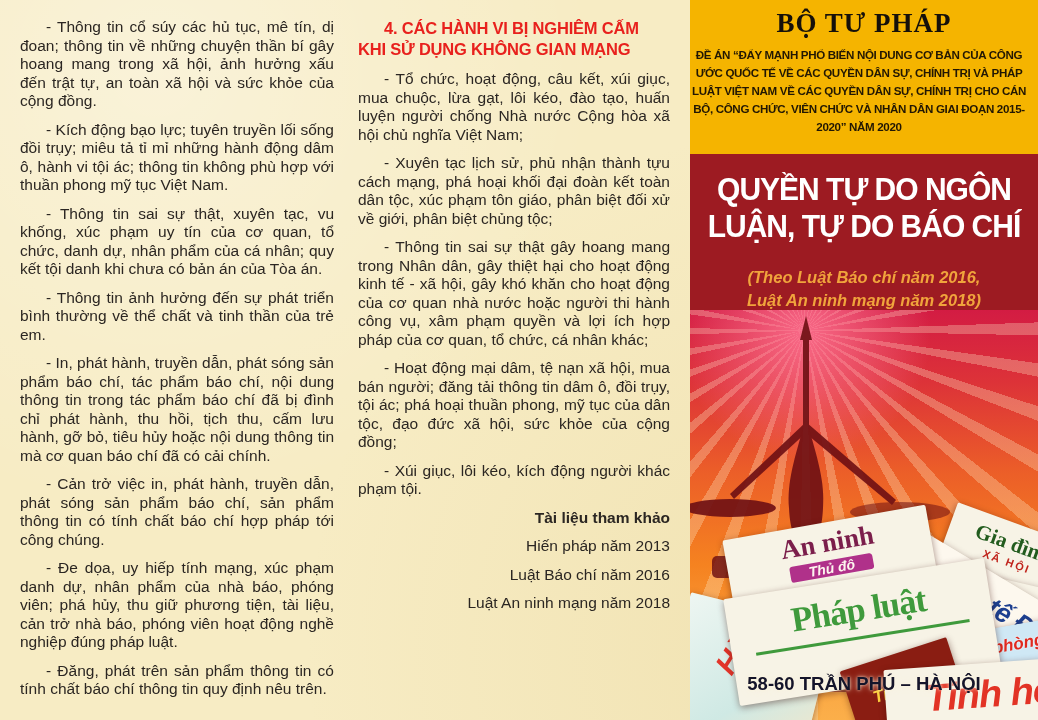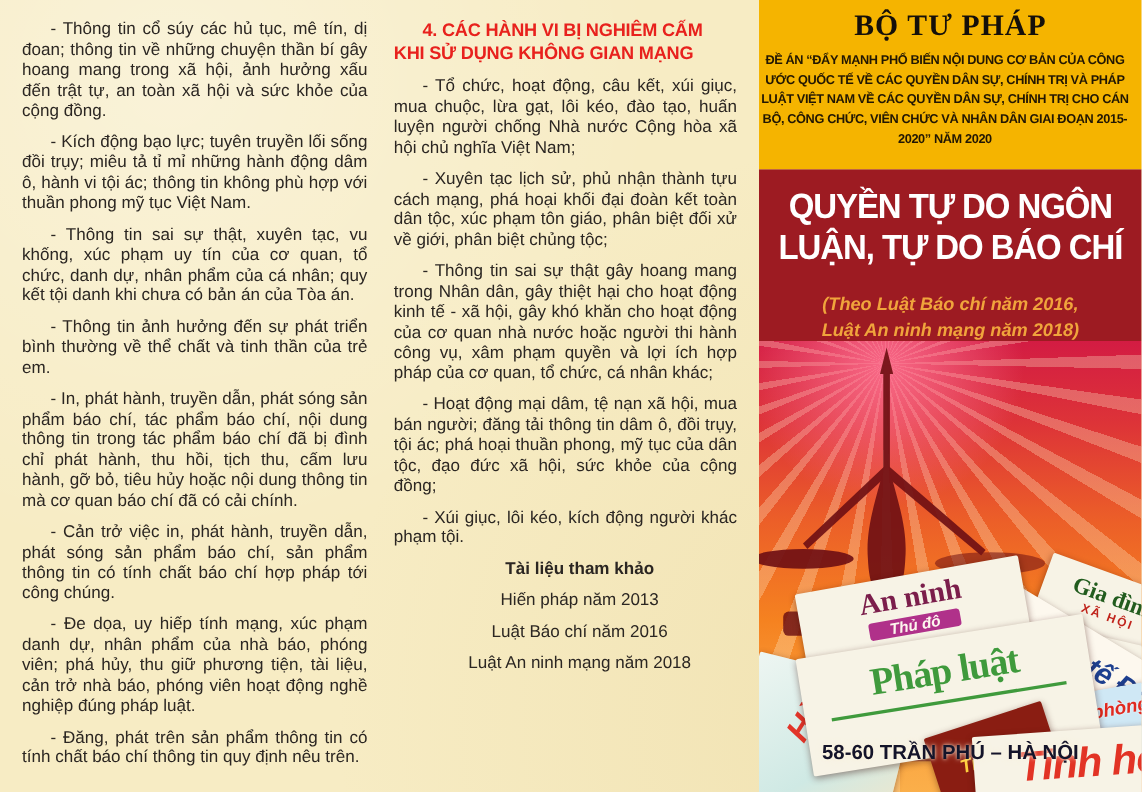--- a/index.html
+++ b/index.html
@@ -8,22 +8,22 @@
         background-image:radial-gradient(circle at 15% 10%,rgba(255,255,255,.35),rgba(255,255,255,0) 40%),
                          radial-gradient(circle at 80% 90%,rgba(222,196,120,.25),rgba(222,196,120,0) 50%);
         font-family:"Liberation Sans",sans-serif;color:#2b2622;}
   
   .col{position:absolute;top:18px;font-size:15.5px;line-height:18.5px;text-align:justify;}
   #col-left{left:20px;width:314px;}
   #col-mid{left:358px;width:312px;}
   .col p{margin:0 0 10px 0;text-indent:26px;}
   .mid-heading{font-weight:bold;color:#e8211d;font-size:16.5px;line-height:21px;
                letter-spacing:-.2px;margin:0 0 10px 0;text-indent:26px;text-align:left;}
-  .refs-heading{font-weight:bold;text-indent:26px;margin:0 0 10px 0;text-align:center;}
-  .ref-line{text-indent:26px;margin:0 0 10px 0;text-align:center;}
+  .refs-heading{font-weight:bold;text-indent:26px;margin:0 0 10px 0;text-align:right;}
+  .ref-line{text-indent:26px;margin:0 0 10px 0;text-align:right;}
   
   #cover{position:absolute;left:690px;top:0;width:348px;height:720px;overflow:hidden;}
   #cover-gold{position:absolute;left:0;top:0;width:348px;height:154px;background:#f5b400;text-align:center;}
   .ministry{font-family:"Liberation Serif",serif;font-weight:bold;font-size:27px;color:#15100a;
             letter-spacing:1px;margin-top:8px;}
   .program{font-weight:bold;font-size:11.6px;line-height:18px;color:#221703;margin:7px 10px 0 0;
            letter-spacing:-.35px;}
   #cover-band{position:absolute;left:0;top:154px;width:348px;height:156px;background:#9d1b22;text-align:center;}
   .cover-title{color:#ffffff;font-weight:bold;font-size:30px;line-height:35px;letter-spacing:-1px;
                margin-top:18px;transform:scaleY(1.06);}

